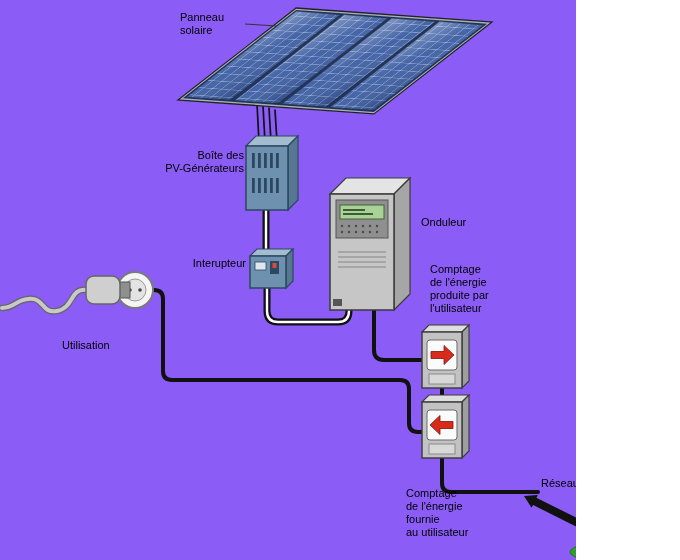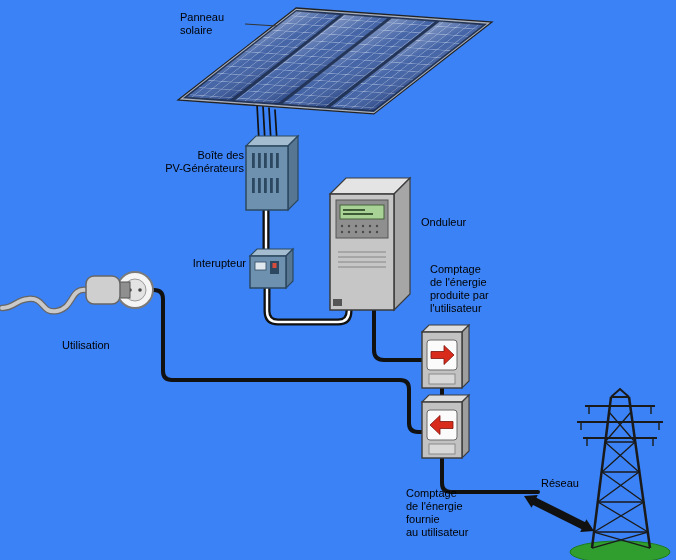--- a/index.html
+++ b/index.html
@@ -1,16 +1,16 @@
 <!DOCTYPE html>
 <html><head>
 <meta charset="utf-8">
 <style>
   html,body{margin:0;padding:0;background:#fff;}
-  .stage{width:676px;height:560px;background:#3b82f6;position:relative;overflow:hidden;}
+  .stage{width:576px;height:560px;background:#8b5cf6;position:relative;overflow:hidden;}
   svg{display:block;}
   .lbl{font-family:"Liberation Sans",sans-serif;font-size:11px;fill:#000;}
 </style>
 </head>
 <body>
 
 <div class="stage">
 <svg width="680" height="560" viewBox="0 0 680 560">
 
   <defs>

